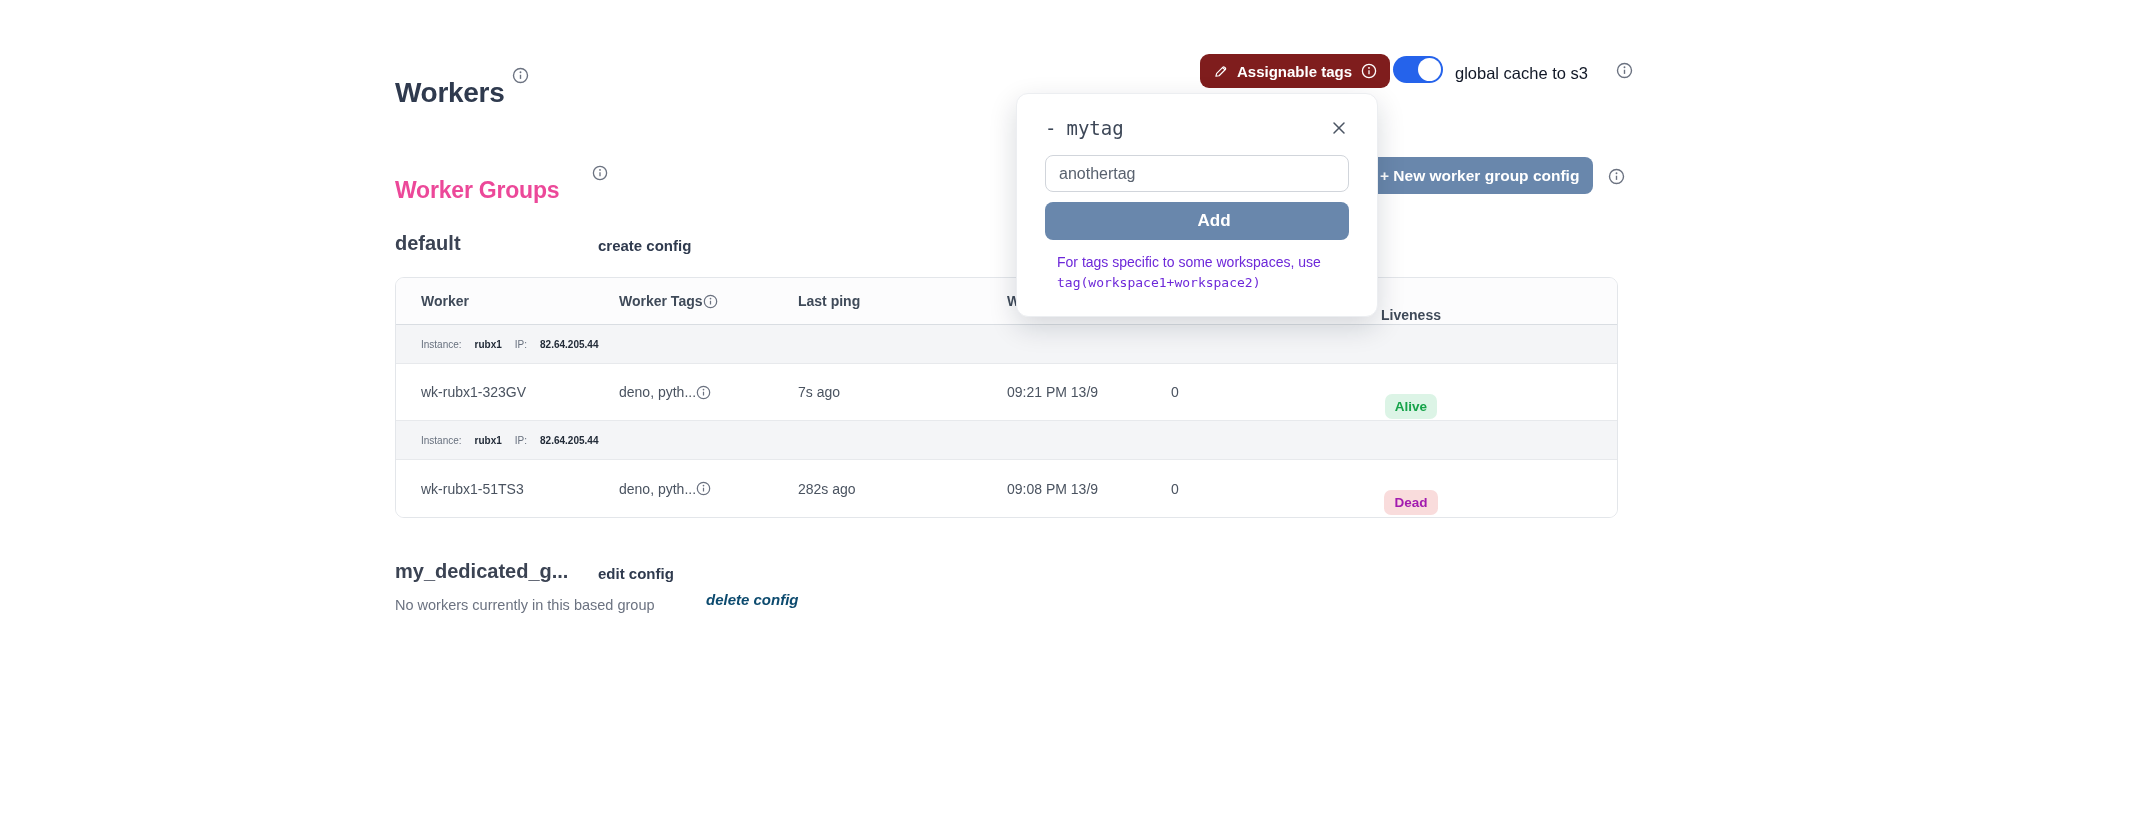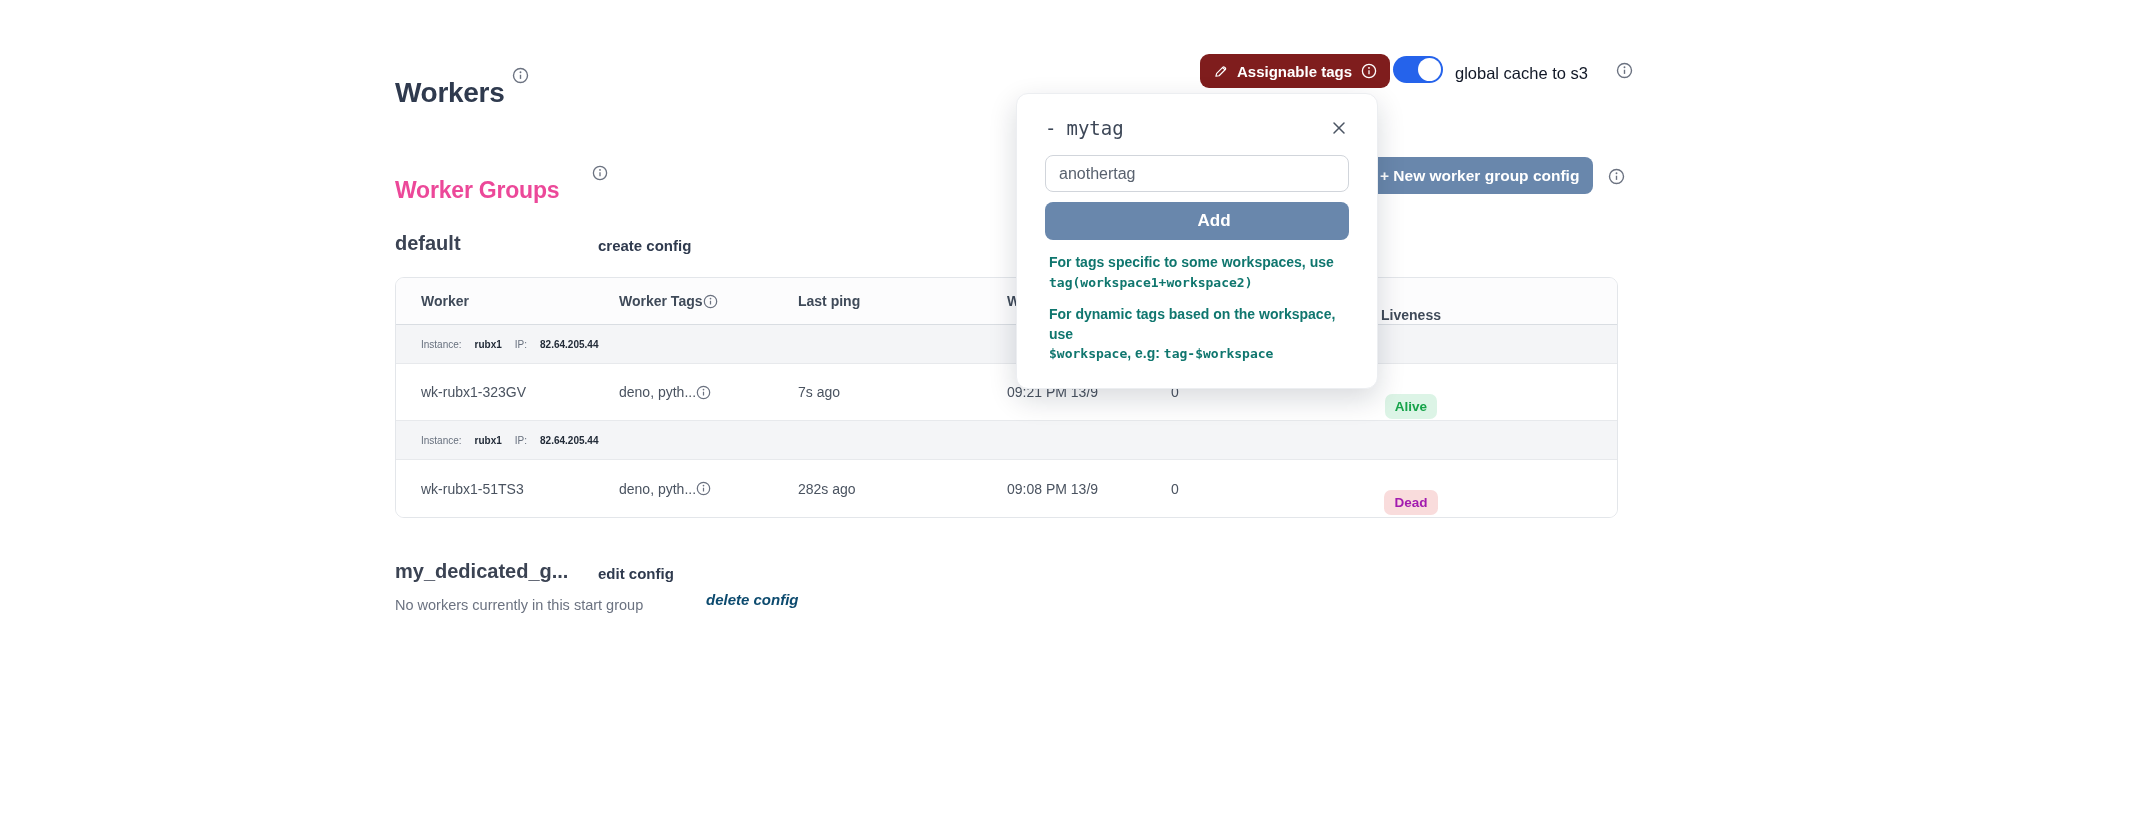--- a/index.html
+++ b/index.html
@@ -82,21 +82,21 @@
   .tag-input {
     width:100%; height:37px; margin-top:15px; padding:0 13px;
     border:1px solid #d1d5db; border-radius:8px; outline:none;
     font-family:"Liberation Sans", sans-serif; font-size:16px; color:#59626f; background:#fff;
   }
   .add-btn {
     width:100%; height:38px; margin-top:10px;
     background:#6987ac; border:none; border-radius:8px;
     color:#ffffff; font-family:"Liberation Sans", sans-serif; font-size:17px; font-weight:700; cursor:pointer;padding-left:40px;
   }
-  .help { margin:13px 4px 0; font-size:14px; line-height:1.4; color:#0f766e;font-weight:bold; }
+  .help { margin:13px 12px 0; font-size:14px; line-height:1.4; color:#6d28d9; }
   .help .mono { font-size:13px; }
 </style>
 </head>
 <body>
 
 <h1 class="abs page-title">Workers</h1>
 <span class="abs ii" style="left:512px; top:67px;">
   <svg width="17" height="17" viewBox="0 0 16 16">
       <circle cx="8" cy="8" r="6.6" fill="none" stroke="currentColor" stroke-width="1.3"></circle>
       <line x1="8" y1="7.3" x2="8" y2="11.2" stroke="currentColor" stroke-width="1.3"></line>
@@ -231,36 +231,32 @@
     <div>09:08 PM 13/9</div>
     <div>0</div>
     <div class="cell-live"><span class="badge dead">Dead</span></div>
     <div></div>
   </div>
 </div>
 
 <div class="abs group-name g-dedicated">my_dedicated_g...</div>
 <div class="abs cfg-link link-edit">edit config</div>
 <div class="abs cfg-link link-delete">delete config</div>
-<div class="abs empty-msg">No workers currently in this start group</div>
+<div class="abs empty-msg">No workers currently in this based group</div>
 
 <div class="abs popup">
   <div class="popup-head">
     <span class="mono tag-remove">-</span>
     <span class="mono tag-name">mytag</span>
     <button class="close-btn">
       <svg width="16" height="16" viewBox="0 0 16 16" stroke="currentColor" stroke-width="1.5" stroke-linecap="round">
           <line x1="3" y1="3" x2="13" y2="13"></line>
           <line x1="13" y1="3" x2="3" y2="13"></line>
         </svg>
     </button>
   </div>
   <input class="tag-input" type="text" value="anothertag" style="">
   <button class="add-btn">Add</button>
   <p class="help">
     <span>For tags specific to some workspaces, use</span><br>
     <span class="mono">tag(workspace1+workspace2)</span>
   </p>
-  <p class="help">
-    <span>For dynamic tags based on the workspace, use</span><br>
-    <span class="mono">$workspace</span><span>, e.g: </span><span class="mono">tag-$workspace</span>
-  </p>
 </div>
 
 </body></html>

